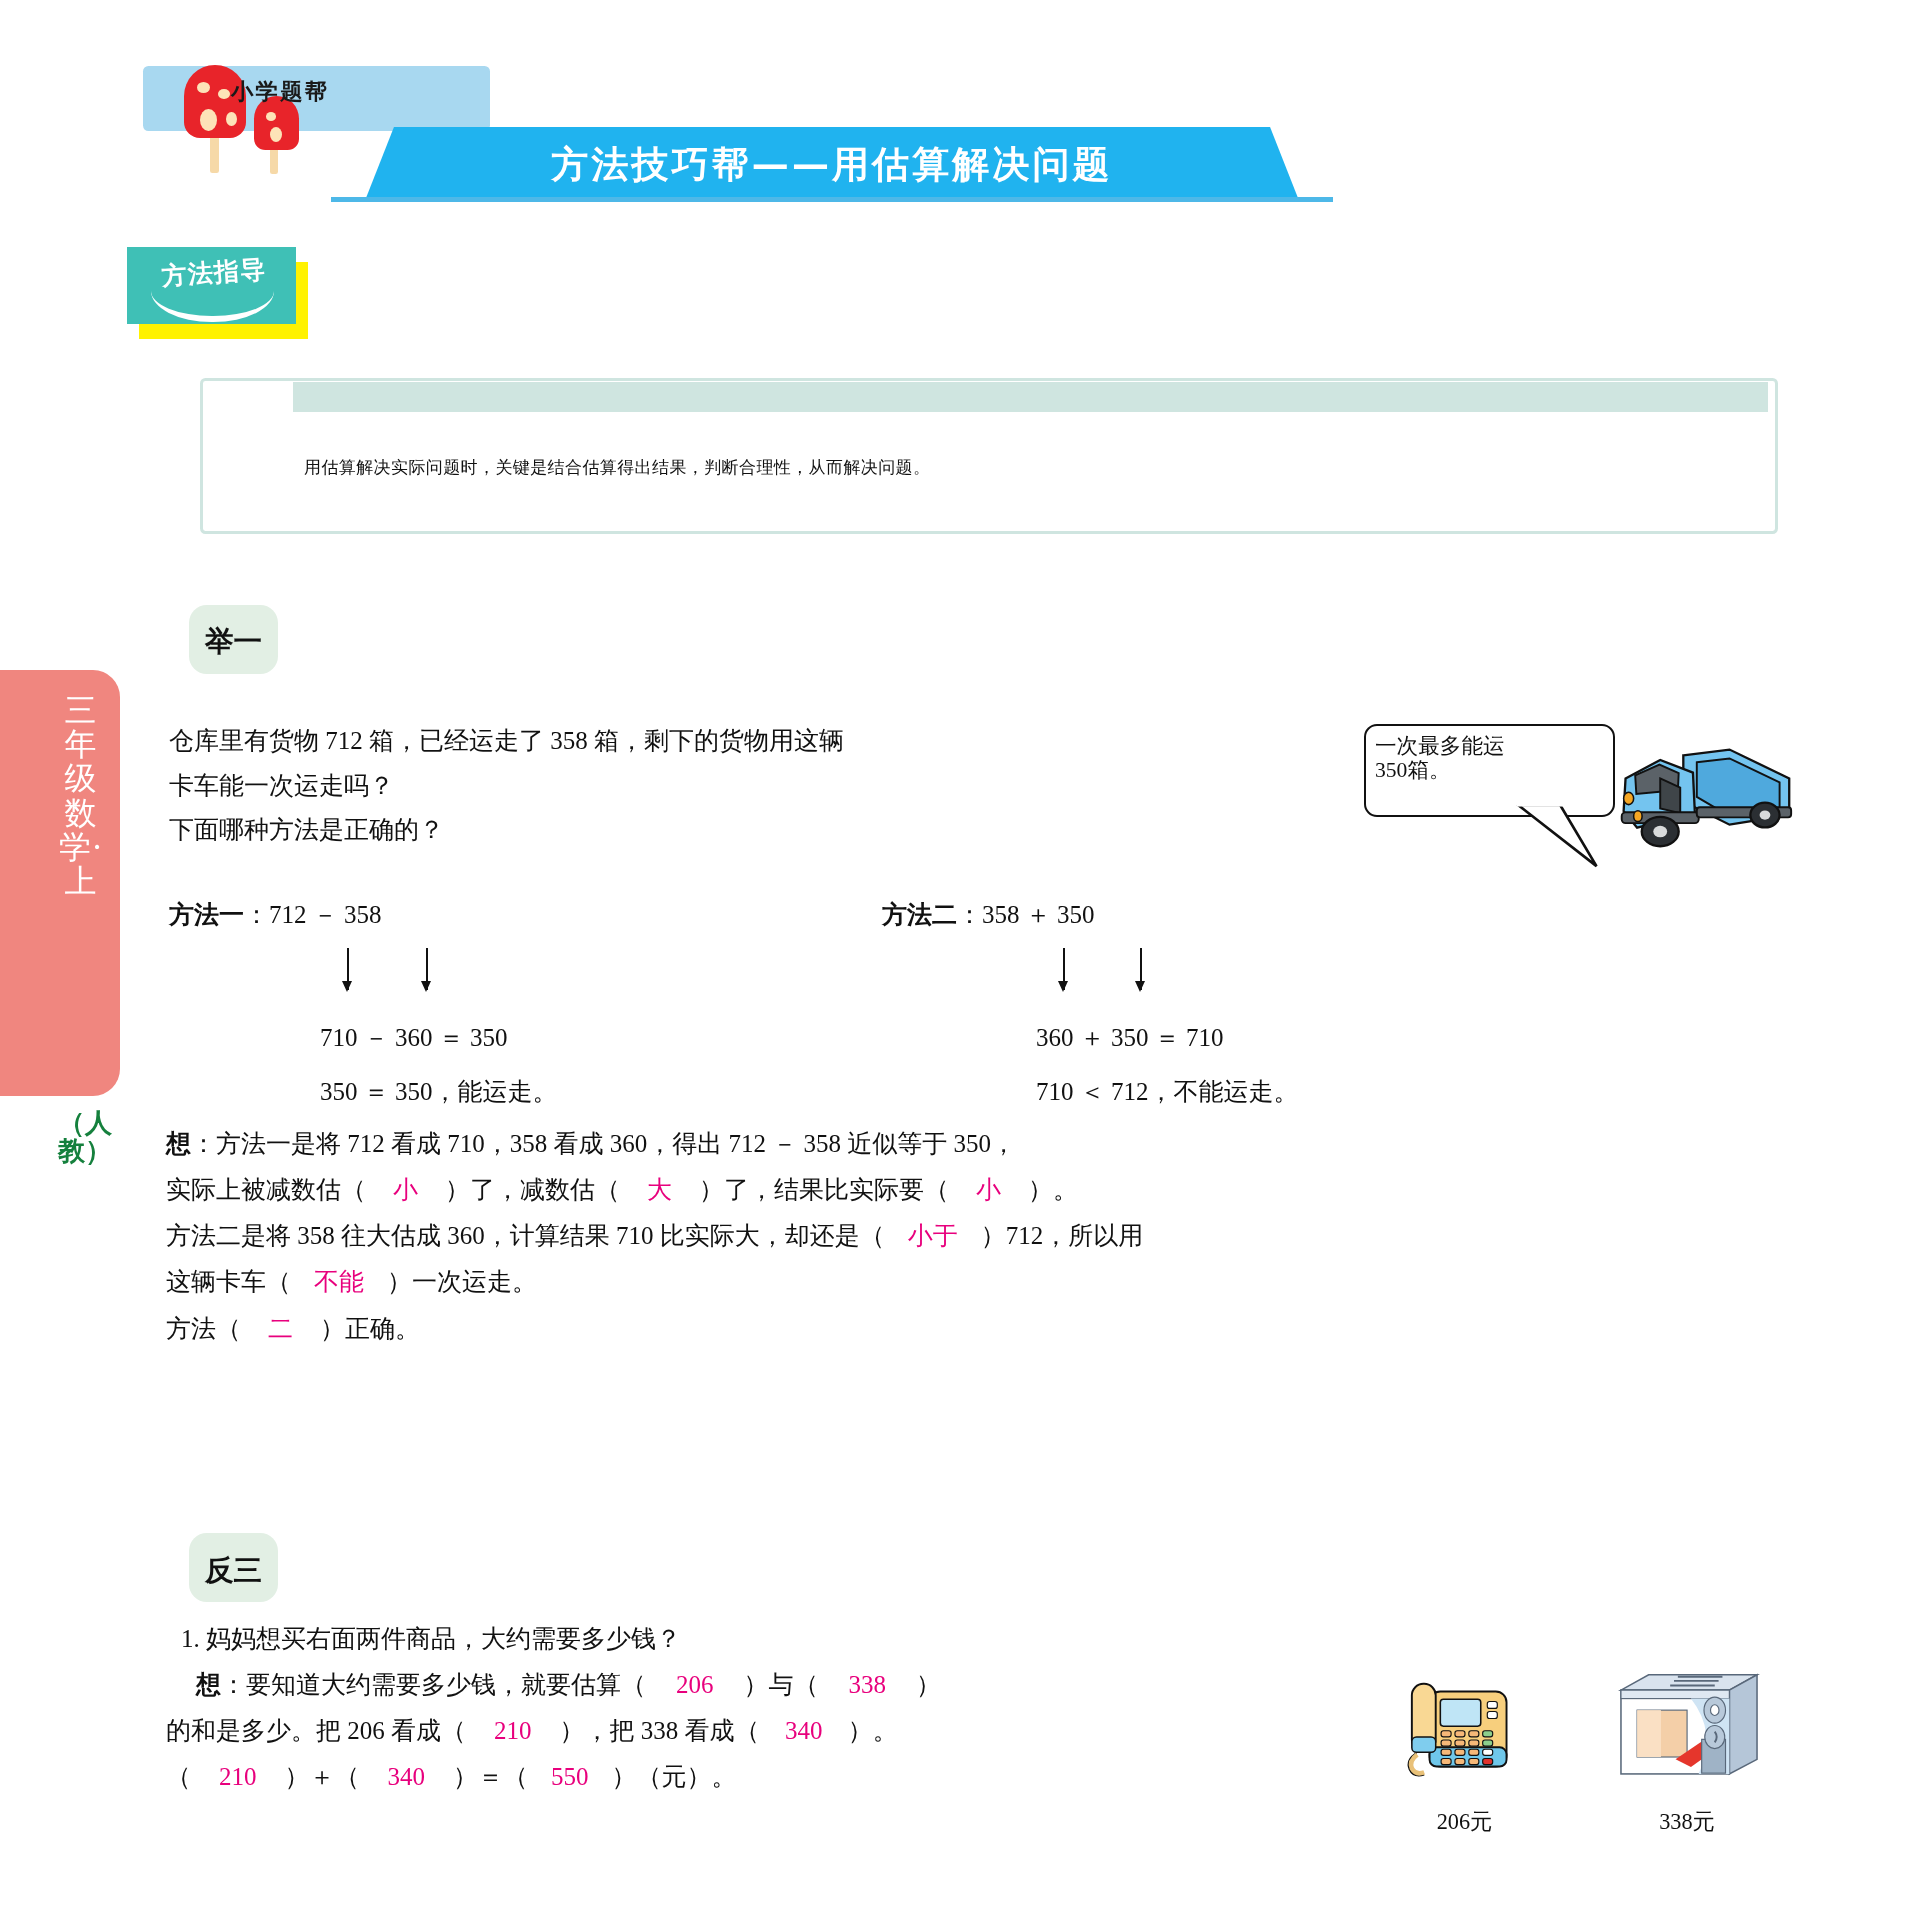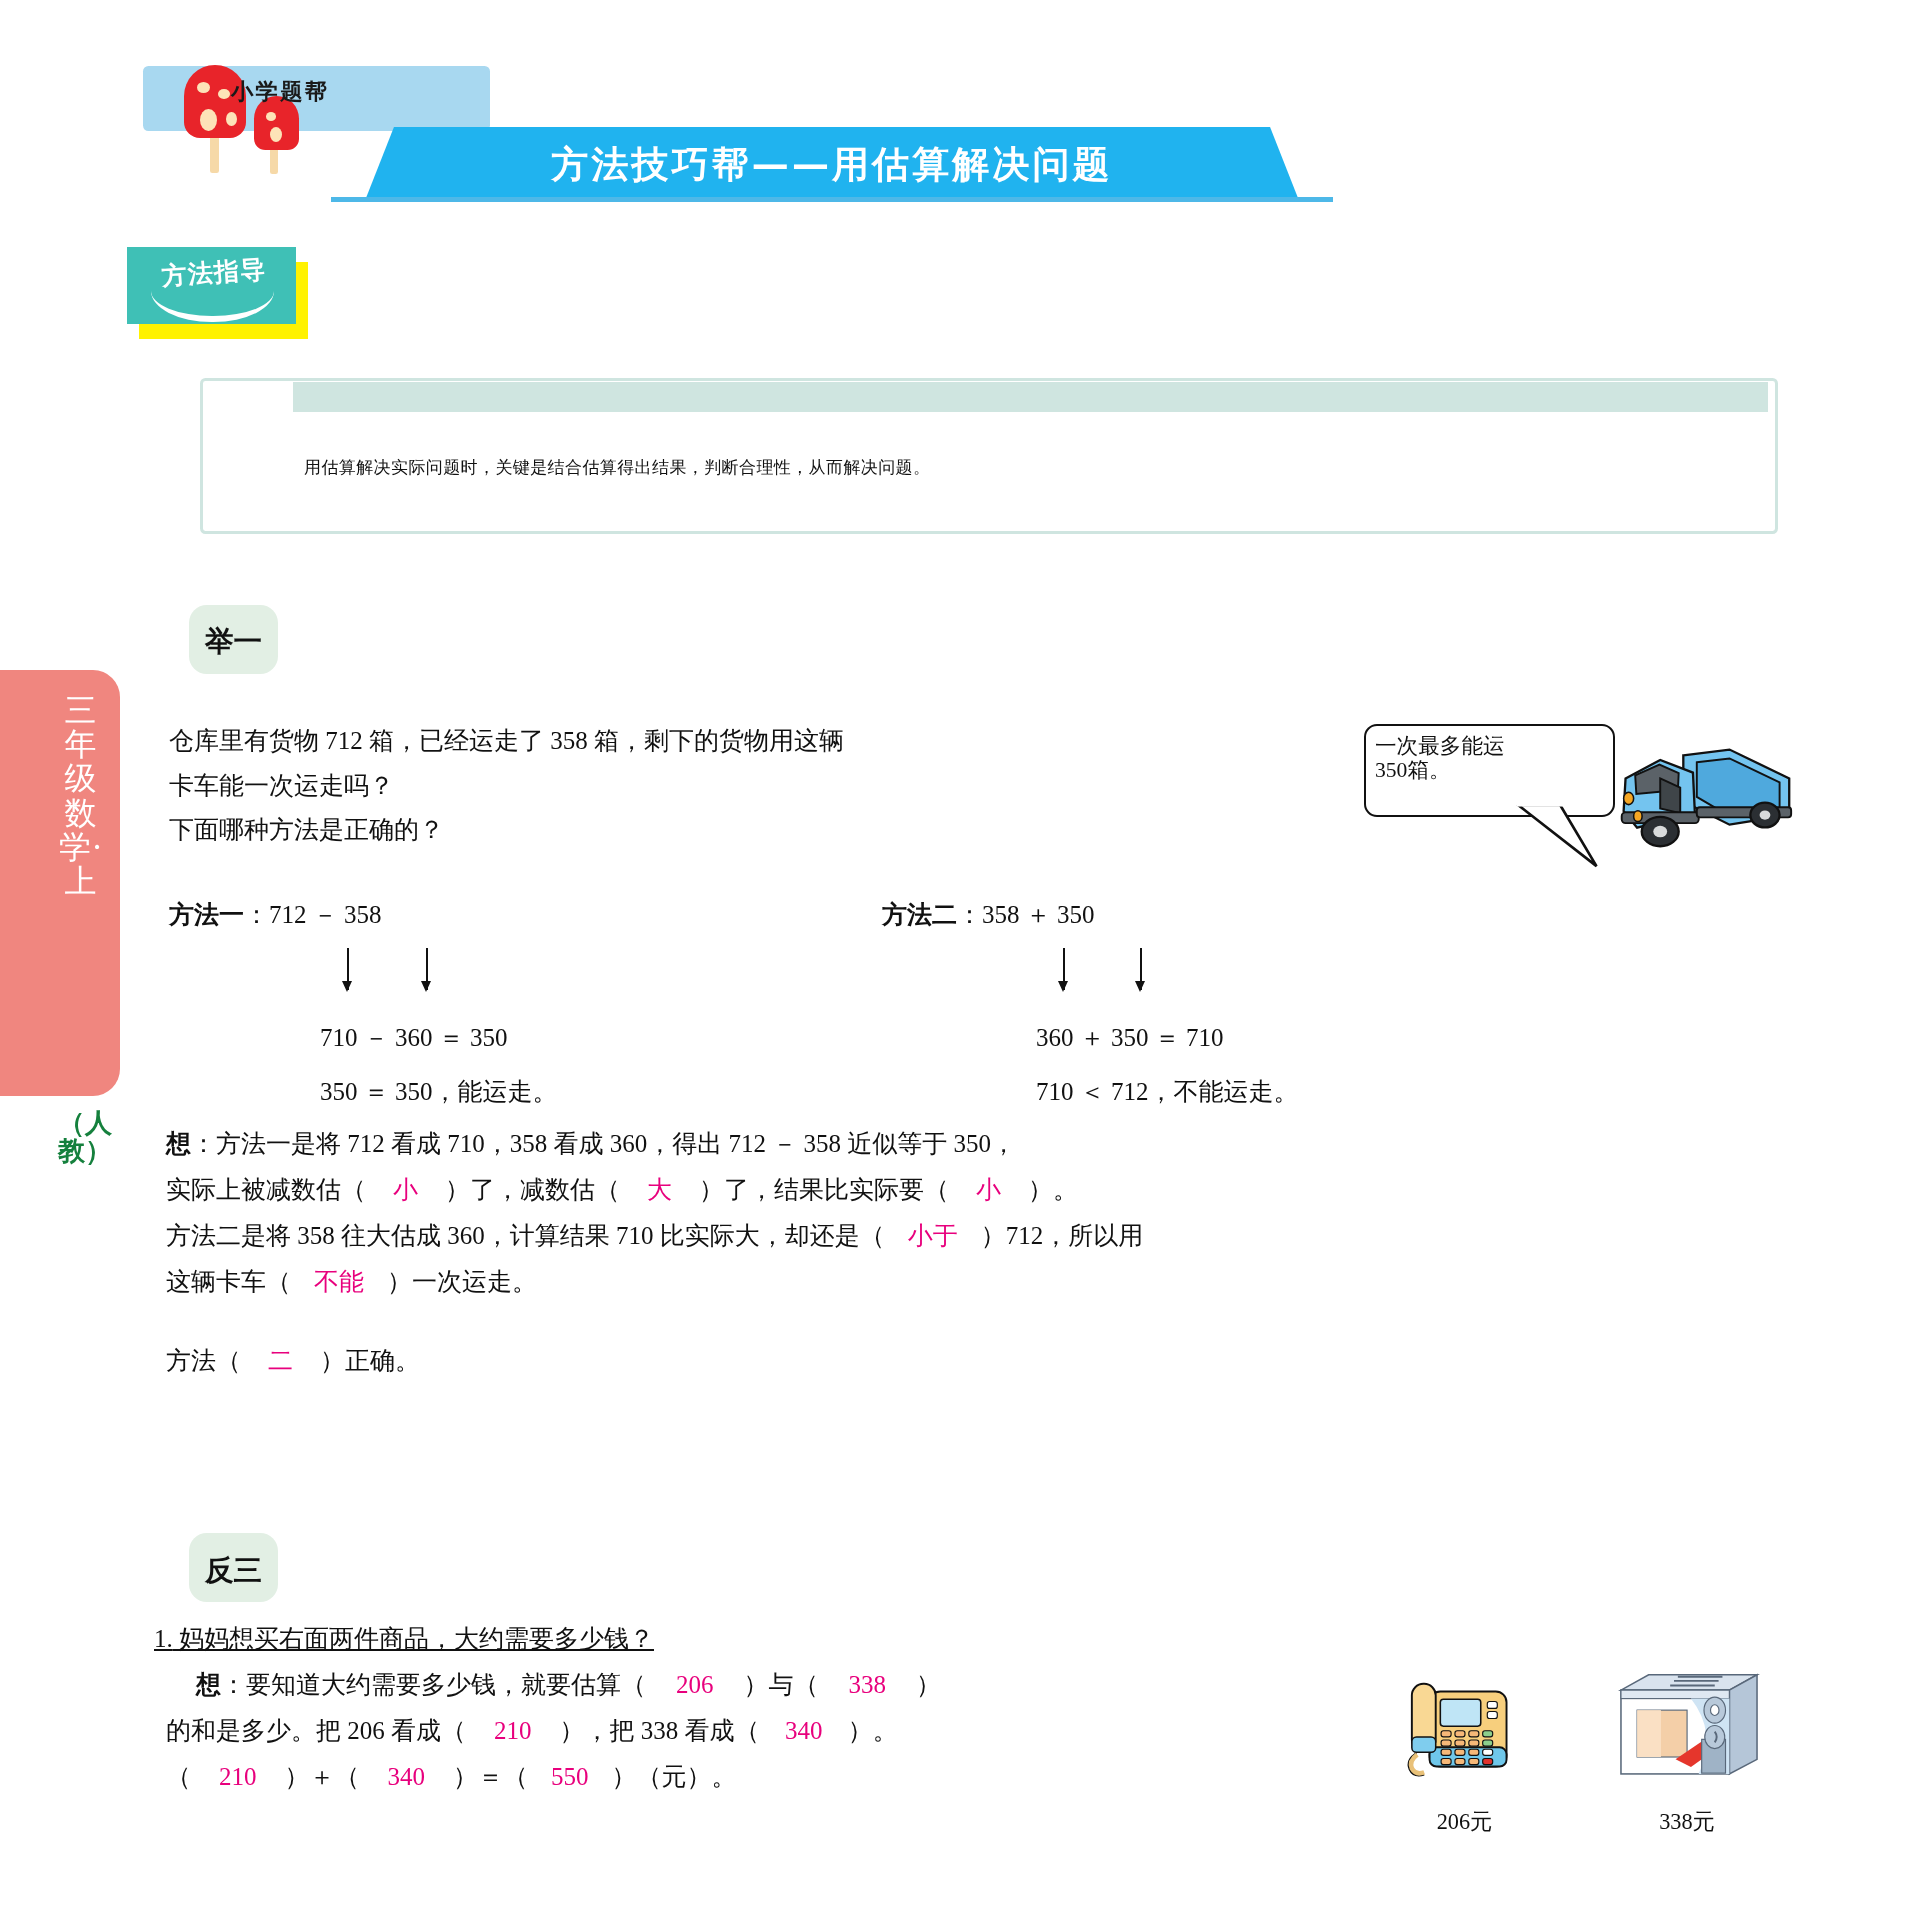--- a/index.html
+++ b/index.html
@@ -220,28 +220,28 @@
   </div>
   <div class="t" style="left:166px;top:1173px;">
     <span>实际上被减数估（</span><span class="ans" style="padding:0 27px;">小</span><span>）了，减数估（</span><span class="ans" style="padding:0 27px;">大</span><span>）了，结果比实际要（</span><span class="ans" style="padding:0 27px;">小</span><span>）。</span>
   </div>
   <div class="t" style="left:166px;top:1219px;">
     <span>方法二是将 358 往大估成 360，计算结果 710 比实际大，却还是（</span><span class="ans" style="padding:0 23px;">小于</span><span>）712，所以用</span>
   </div>
   <div class="t" style="left:166px;top:1265px;">
     <span>这辆卡车（</span><span class="ans" style="padding:0 23px;">不能</span><span>）一次运走。</span>
   </div>
-  <div class="t" style="left:166px;top:1312px;margin-top:32px;">
+  <div class="t" style="left:166px;top:1312px;">
     <span>方法（</span><span class="ans" style="padding:0 27px;">二</span><span>）正确。</span>
   </div>
 
   <div class="sect-pill" style="left:189px;top:1533px;"></div>
   <div class="sect-pill-text" style="left:189px;top:1552px;">反三</div>
 
-  <div class="t" style="left:154px;top:1622px;text-decoration:underline;">
+  <div class="t" style="left:181px;top:1622px;">
     <span>1.</span> <span>妈妈想买右面两件商品，大约需要多少钱？</span>
   </div>
   <div class="t" style="left:196px;top:1668px;">
     <span class="b">想</span><span>：要知道大约需要多少钱，就要估算（</span><span class="ans" style="padding:0 30px;">206</span><span>）与（</span><span class="ans" style="padding:0 30px;">338</span><span>）</span>
   </div>
   <div class="t" style="left:166px;top:1714px;">
     <span>的和是多少。把 206 看成（</span><span class="ans" style="padding:0 28px;">210</span><span>），把 338 看成（</span><span class="ans" style="padding:0 25.4px;">340</span><span>）。</span>
   </div>
   <div class="t" style="left:166px;top:1760px;">
     <span>（</span><span class="ans" style="padding:0 28px;">210</span><span>）＋（</span><span class="ans" style="padding:0 28px;">340</span><span>）＝（</span><span class="ans" style="padding:0 23px;">550</span><span>）（元）。</span>

